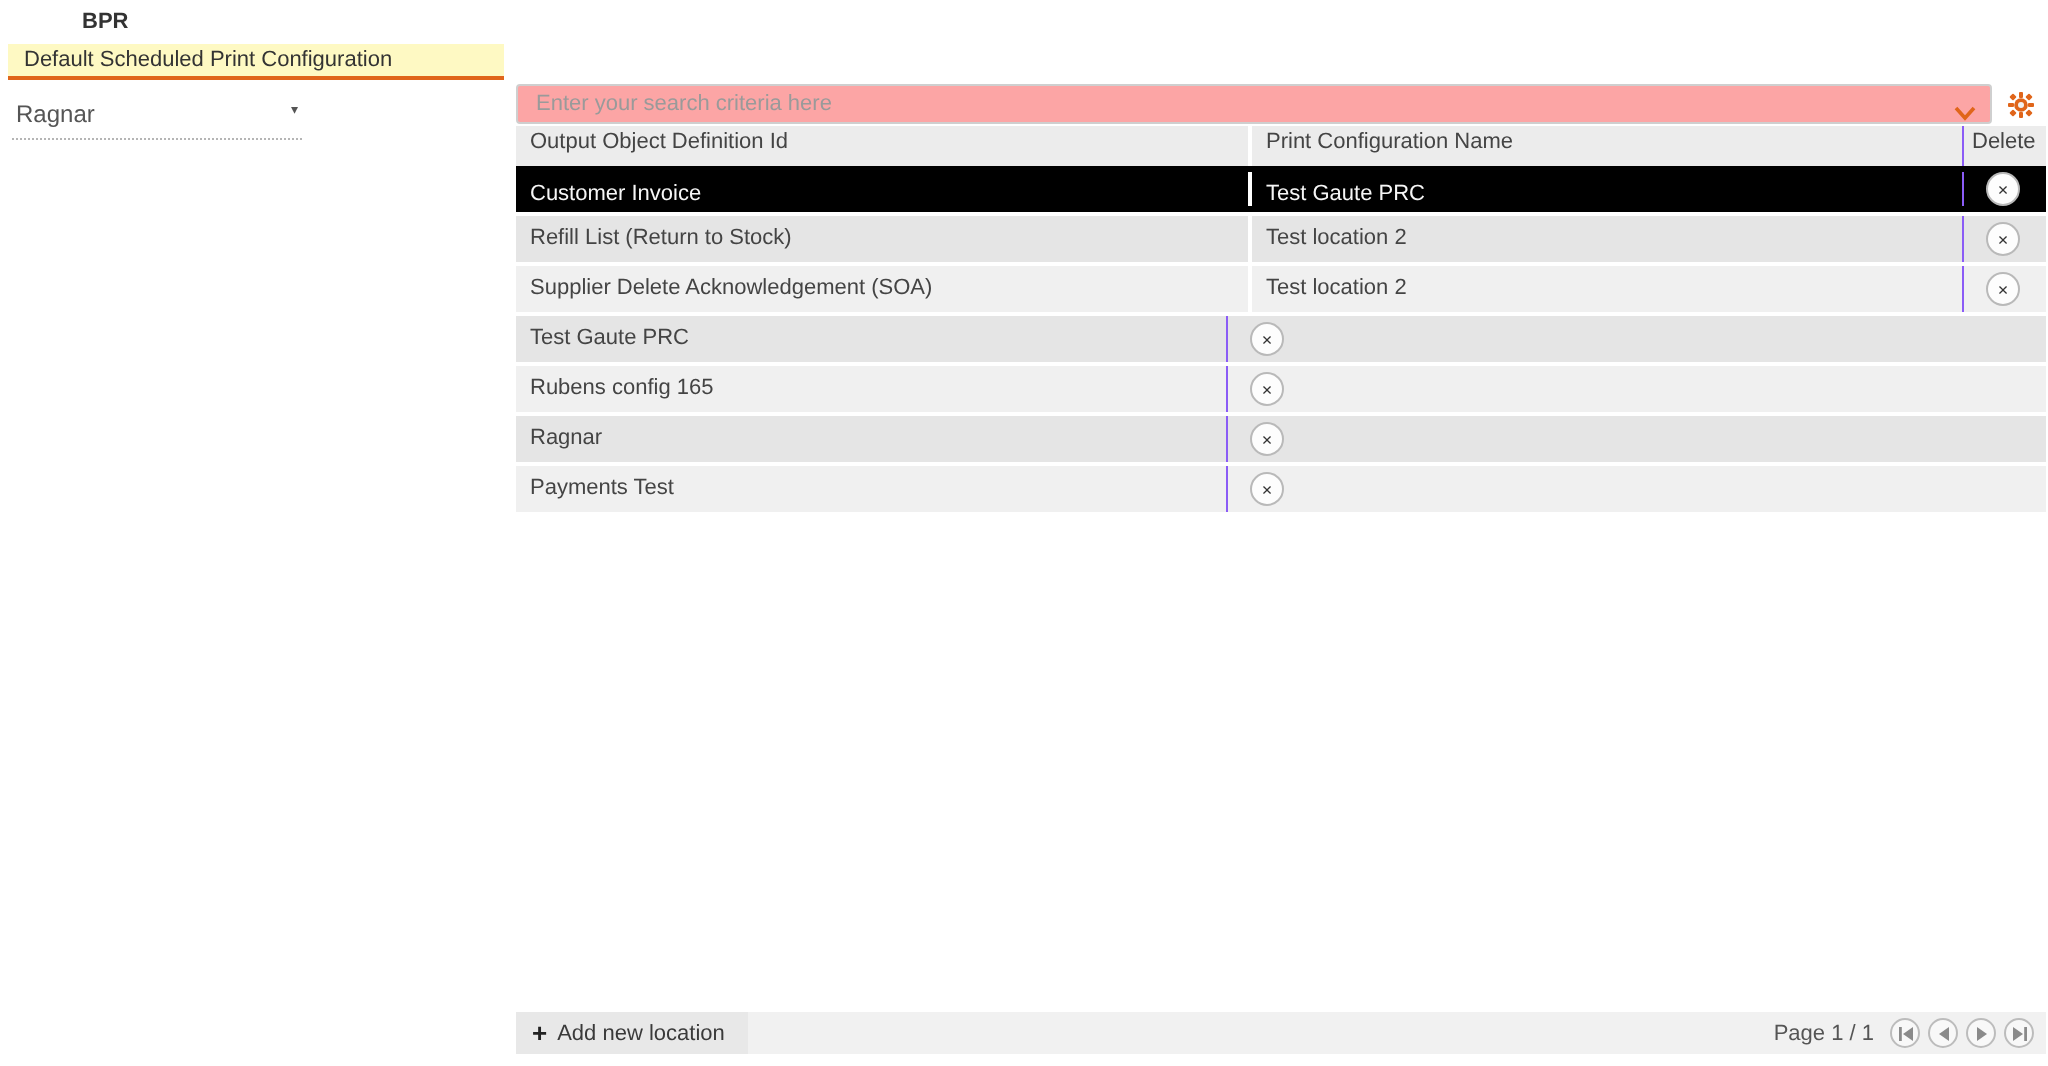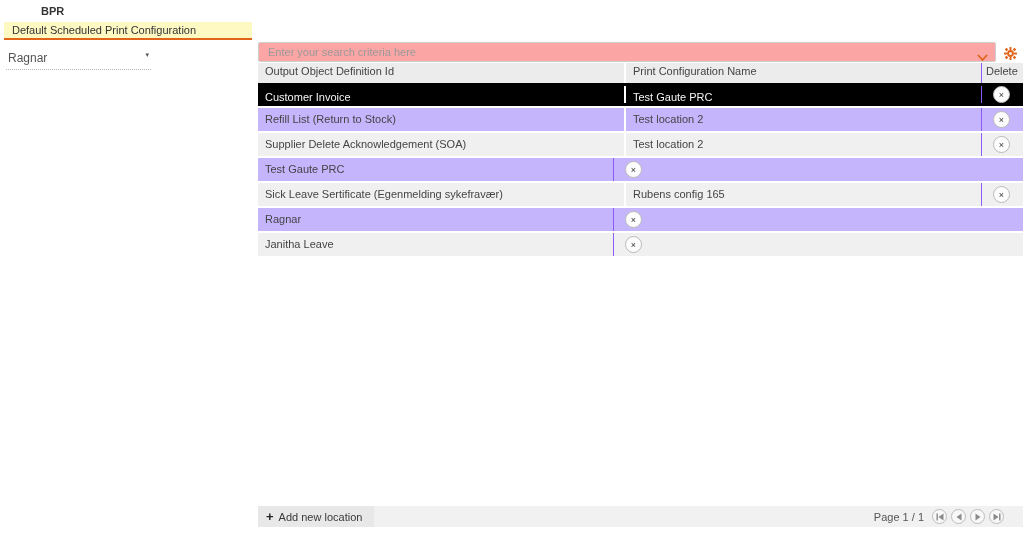--- a/index.html
+++ b/index.html
@@ -31,42 +31,42 @@
                 font-size:11px; color:#555; font-family:"Liberation Sans", sans-serif; }
   .search-box input::placeholder { color:#9a9a9a; }
   .search-chevron { position:absolute; right:7px; top:5px; width:11px; height:9px; cursor:pointer; }
   .gear { position:absolute; right:6px; top:4px; width:13px; height:13px; cursor:pointer; }
 
   
   .thead { position:absolute; left:0; top:41px; width:765px; height:22px;
            display:flex; background:#ececec; font-size:11px; color:#444; }
   .th { padding:2px 0 0 7px; }
   .tbody { position:absolute; left:0; top:61px; width:765px; }
-  .trow { display:flex; height:23px; margin-bottom:2px; background:#c4b5fd;
+  .trow { display:flex; height:23px; margin-bottom:2px; background:#e5e5e5;
           font-size:11px; color:#444; align-items:stretch; cursor:pointer; }
   .trow:nth-child(odd) { background:#f0f0f0; }
   .trow.selected { background:#000000; color:#f6f6f6;align-items:center; }
   .col-output { width:368px; border-right:2px solid #ffffff; }
   .col-config { width:356px; border-right:1px solid #8b5cf6; }
   .col-delete { width:39px; display:flex; align-items:center; justify-content:center; }
   .thead .col-delete { display:block; padding-left:4px; }
   .td.col-output, .td.col-config { padding:5px 4px 0 7px; white-space:nowrap;
           overflow:hidden; text-overflow:ellipsis; }
   .delete-btn { width:17px; height:17px; border-radius:50%; border:1px solid #b9b9b9;
           background:#fdfdfd; color:#333; font-size:9px; line-height:14px; text-align:center;
           cursor:pointer; padding:0; font-family:"Liberation Sans", sans-serif; }
 
   
   .panel-footer { position:absolute; left:0; top:484px; width:765px; height:21px;
           background:#f1f1f1; display:flex; align-items:center; justify-content:space-between; }
   .add-btn { display:flex; align-items:center; gap:5px; height:21px; border:none;
           background:#e8e8e8; color:#3a3a3a; font-size:11px; padding:0 12px 0 8px;
           cursor:pointer; font-family:"Liberation Sans", sans-serif; }
   .add-btn .plus { font-size:13px; font-weight:bold; color:#222; }
-  .pagination { display:flex; align-items:center; gap:4px; padding-right:19px; }
+  .pagination { display:flex; align-items:center; gap:4px; padding-right:6px; }
   .page-label { font-size:11px; color:#555; margin-right:4px; }
   .pg-btn { width:15px; height:15px; border-radius:50%; border:1px solid #bcbcbc;
           background:#f8f8f8; padding:0; display:flex; align-items:center; justify-content:center;
           cursor:pointer; }
   .pg-btn svg { display:block; }
 </style>
 </head>
 <body>
 
 <div class="page">
@@ -154,40 +154,39 @@
   <div class="trow">
     <div class="td col-config">Test Gaute PRC</div>
     <div class="td col-delete">
       <button class="delete-btn">
         <span>×</span>
       </button>
     </div>
   </div>
 
   <div class="trow">
-    <div class="td col-output">Sick Leave Sertificate (Egenmelding sykefravær)</div>
     <div class="td col-config">Rubens config 165</div>
     <div class="td col-delete">
       <button class="delete-btn">
         <span>×</span>
       </button>
     </div>
   </div>
 
   <div class="trow">
     <div class="td col-config">Ragnar</div>
     <div class="td col-delete">
       <button class="delete-btn">
         <span>×</span>
       </button>
     </div>
   </div>
 
   <div class="trow">
-    <div class="td col-config">Janitha Leave</div>
+    <div class="td col-config">Payments Test</div>
     <div class="td col-delete">
       <button class="delete-btn">
         <span>×</span>
       </button>
     </div>
   </div>
 </div>
 
     <div class="panel-footer">
       <button class="add-btn">

